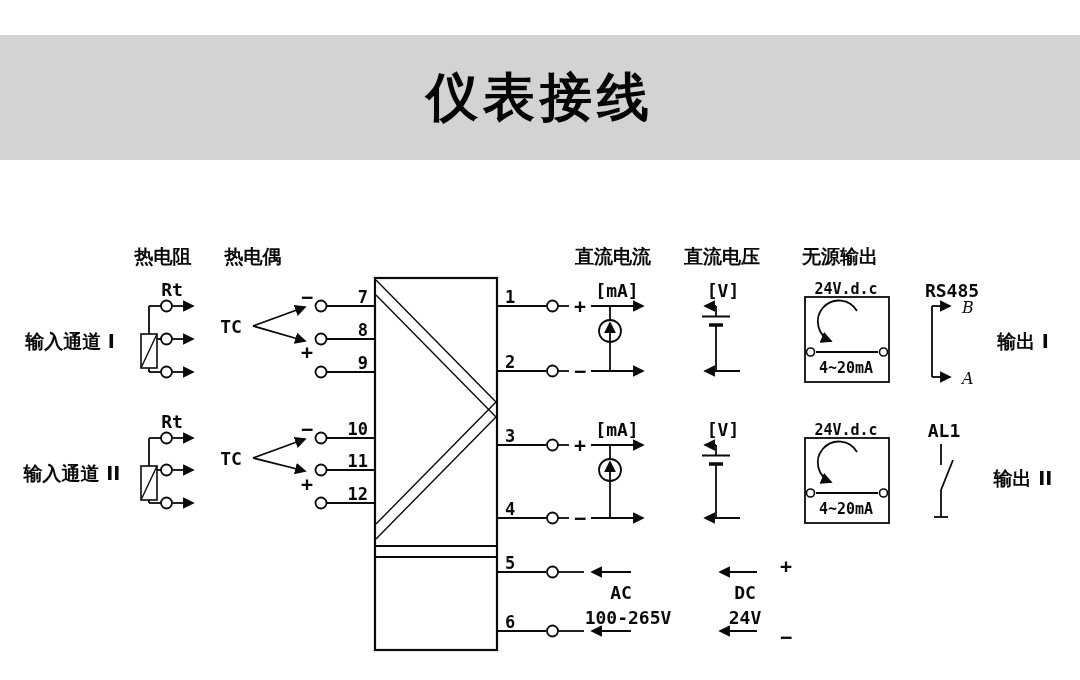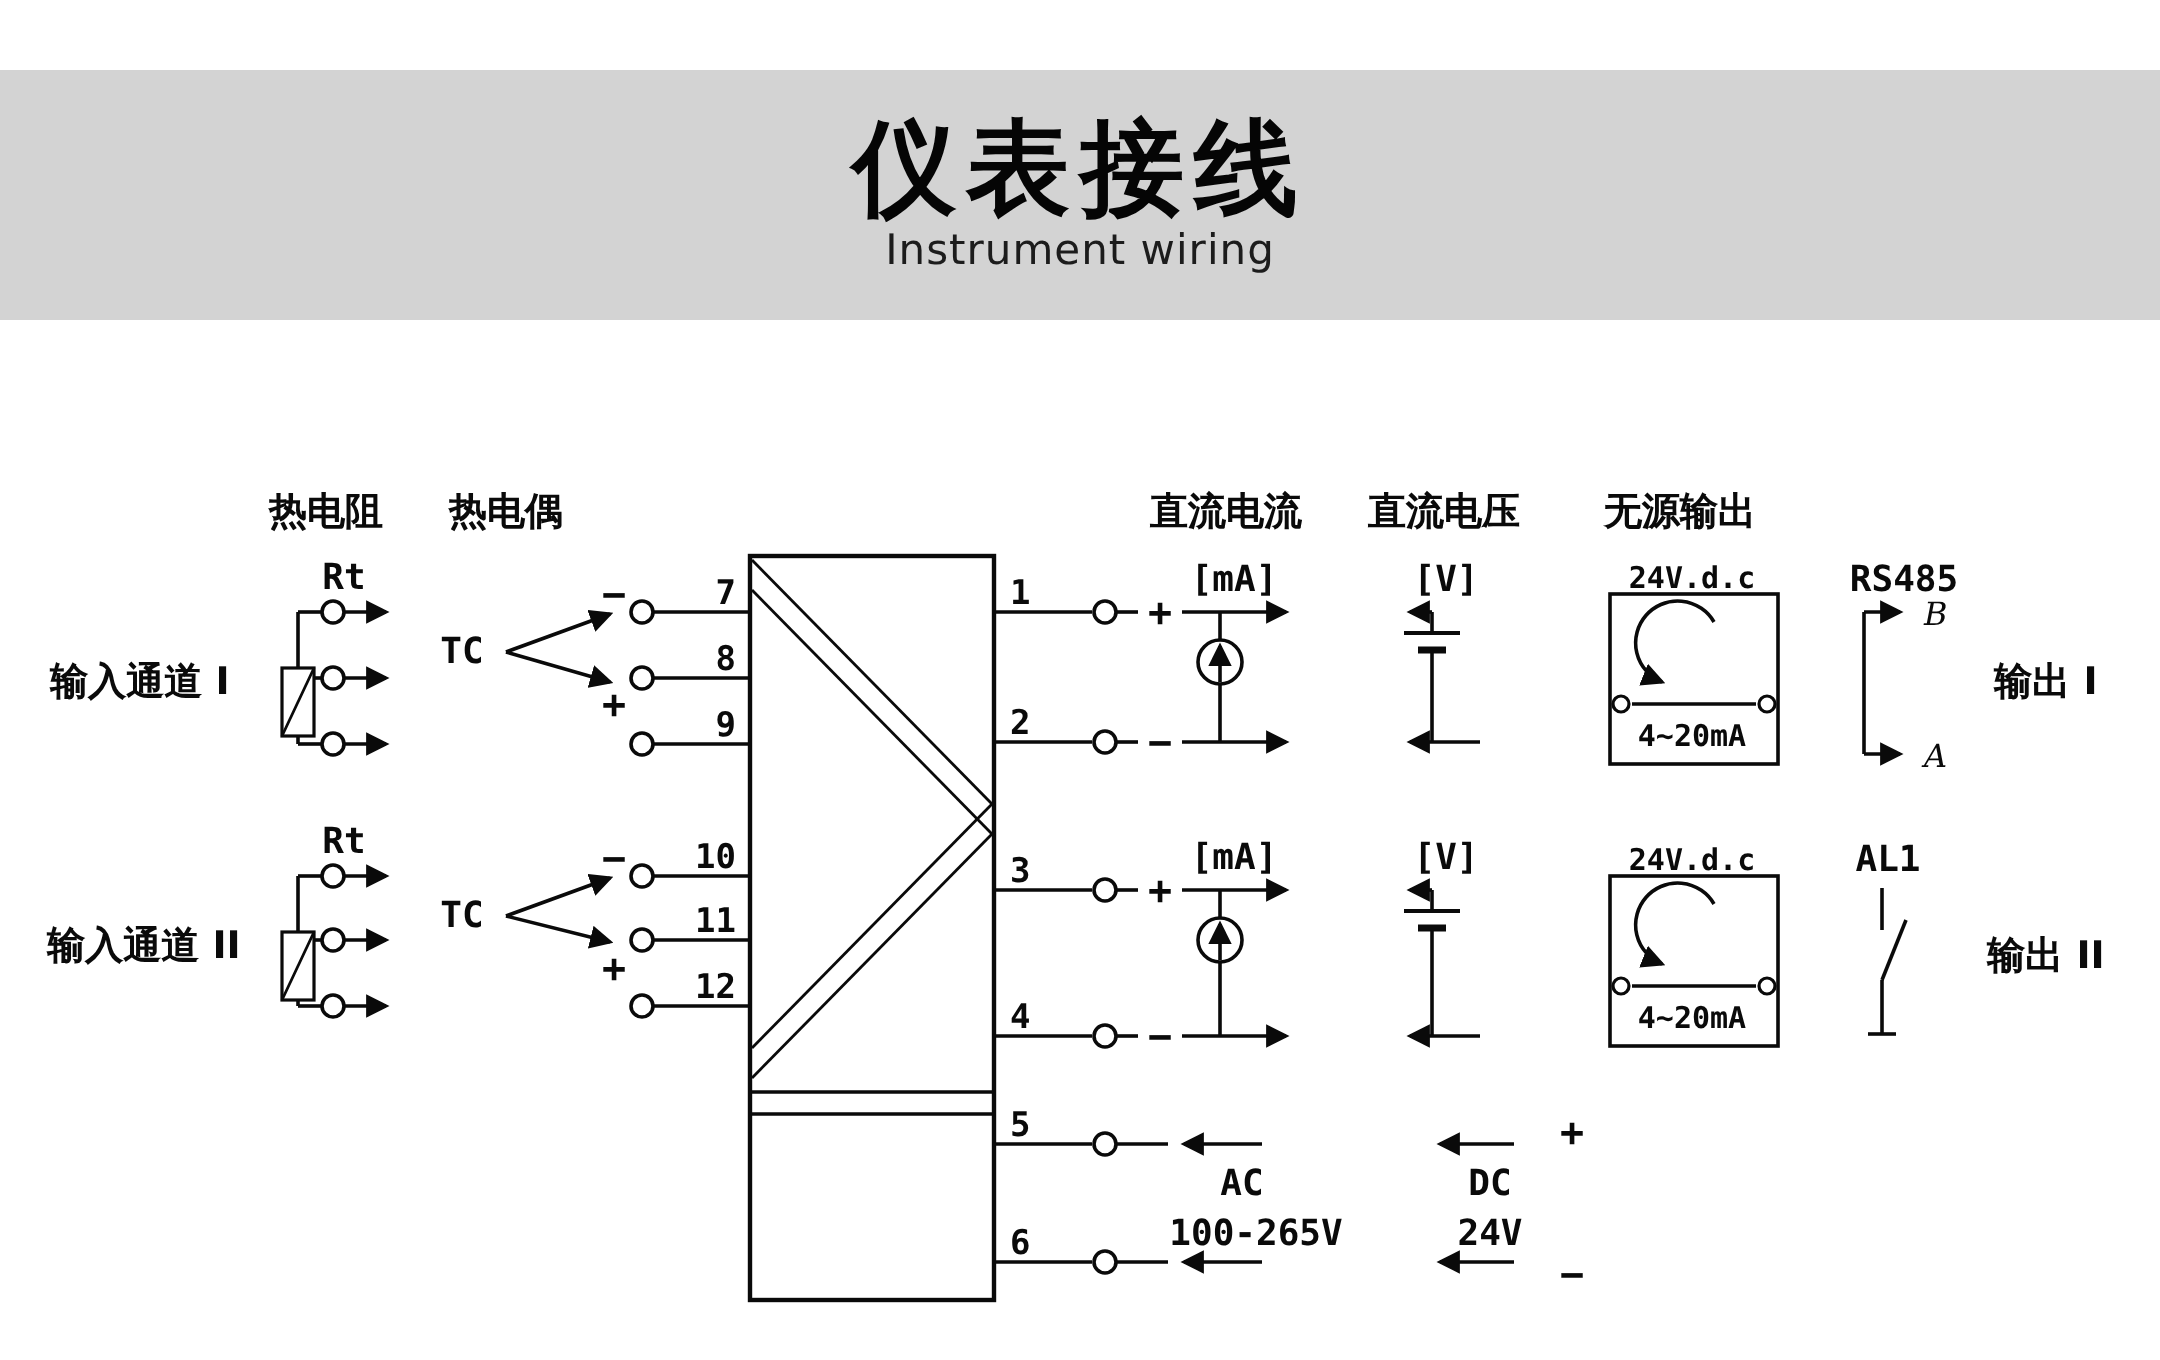--- a/index.html
+++ b/index.html
@@ -18,21 +18,20 @@
   .serif-it{font-family:"DejaVu Serif","Liberation Serif",serif;font-size:16px;font-style:italic;}
   .sign{font-family:"DejaVu Sans Mono","Liberation Mono",monospace;font-size:20px;font-weight:700;}
 </style>
 </head>
 <body>
 
 <div id="screen">
 
   <div id="header-band">
     <div id="title">仪表接线</div>
-    <div id="subtitle">Instrument wiring</div>
   </div>
 
   <svg id="diagram" width="1080" height="680" viewBox="0 0 1080 680">
     <defs>
       <marker id="arw" viewBox="0 0 10 10" refX="8.5" refY="5" markerWidth="6.5" markerHeight="6.5" orient="auto-start-reverse">
         <path d="M0,0 L10,5 L0,10 z" fill="#0a0a0a" stroke="none"></path>
       </marker>
     </defs>
 
     <g stroke="#0a0a0a" stroke-width="1.8" fill="none">

